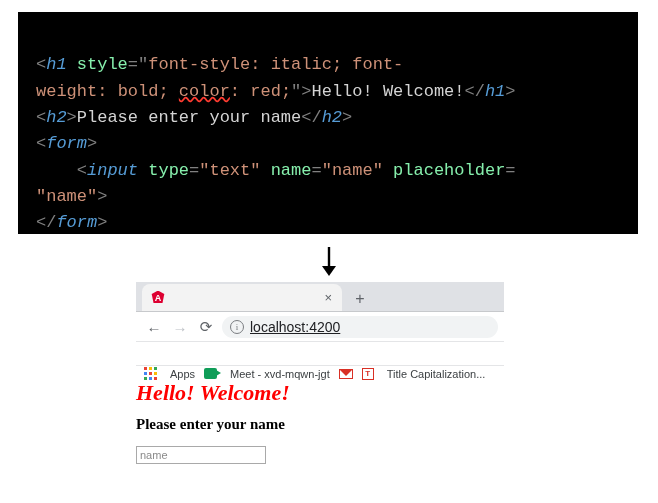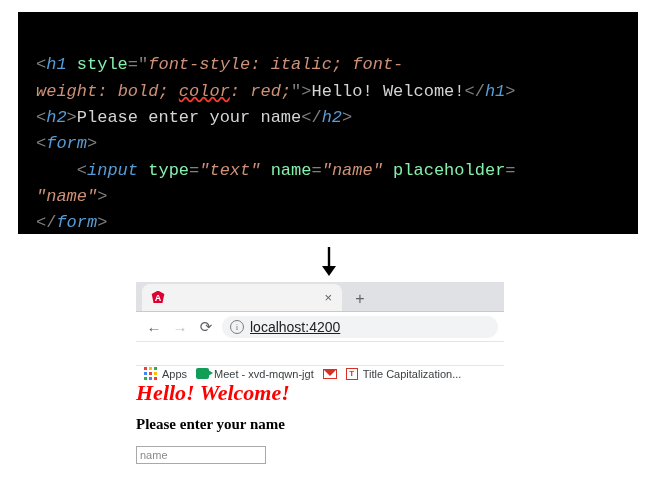--- a/index.html
+++ b/index.html
@@ -24,21 +24,21 @@
     padding: 14px 18px;
     font-family: Consolas, "Courier New", monospace;
     font-size: 17px;
     line-height: 1.55;
     color: #d4d4d4;
     white-space: pre-wrap;
     overflow: hidden;
   }
   .tok-tag     { color: #569cd6; font-style: italic; }
   .tok-attr    { color: #86efac; }
-  .tok-str     { color: #ce9178; font-style: italic; }
+  .tok-str     { color: #ce9178; }
   .tok-text    { color: #d4d4d4; }
   .tok-punc    { color: #808080; }
   .underline-red { text-decoration: underline wavy #ff3b30; text-align: right; }
 
   
   .arrow {
     position: absolute;
     left: 316px;
     top: 244px;
     width: 26px;
@@ -124,21 +124,21 @@
     display:flex; align-items:center; justify-content:center;
     font-size:9px; font-family: Georgia, serif;
   }
   .omnibox .url { font-size: 14px; color:#202124;text-decoration:underline; }
   .bookmarks {
     display:flex; align-items:center; height:24px;
     background:#fff; padding: 0 8px; gap: 9px;
     border-bottom: 1px solid #e4e5e7;
     font-size: 11px; color:#3c4043;
   }
-  .bm-item { display:flex; align-items:center; gap:5px; white-space:nowrap;margin-top:40px; }
+  .bm-item { display:flex; align-items:center; gap:13px; white-space:nowrap;margin-top:40px; }
   .apps-icon {
     width:13px; height:13px;
     display:grid; grid-template-columns:repeat(3,3px); grid-template-rows:repeat(3,3px); gap:2px;
   }
   .apps-icon span { width:3px; height:3px; }
   .apps-icon span:nth-child(1){background:#ea4335;}
   .apps-icon span:nth-child(2){background:#fbbc05;}
   .apps-icon span:nth-child(3){background:#34a853;}
   .apps-icon span:nth-child(4){background:#4285f4;}
   .apps-icon span:nth-child(5){background:#ea4335;}

